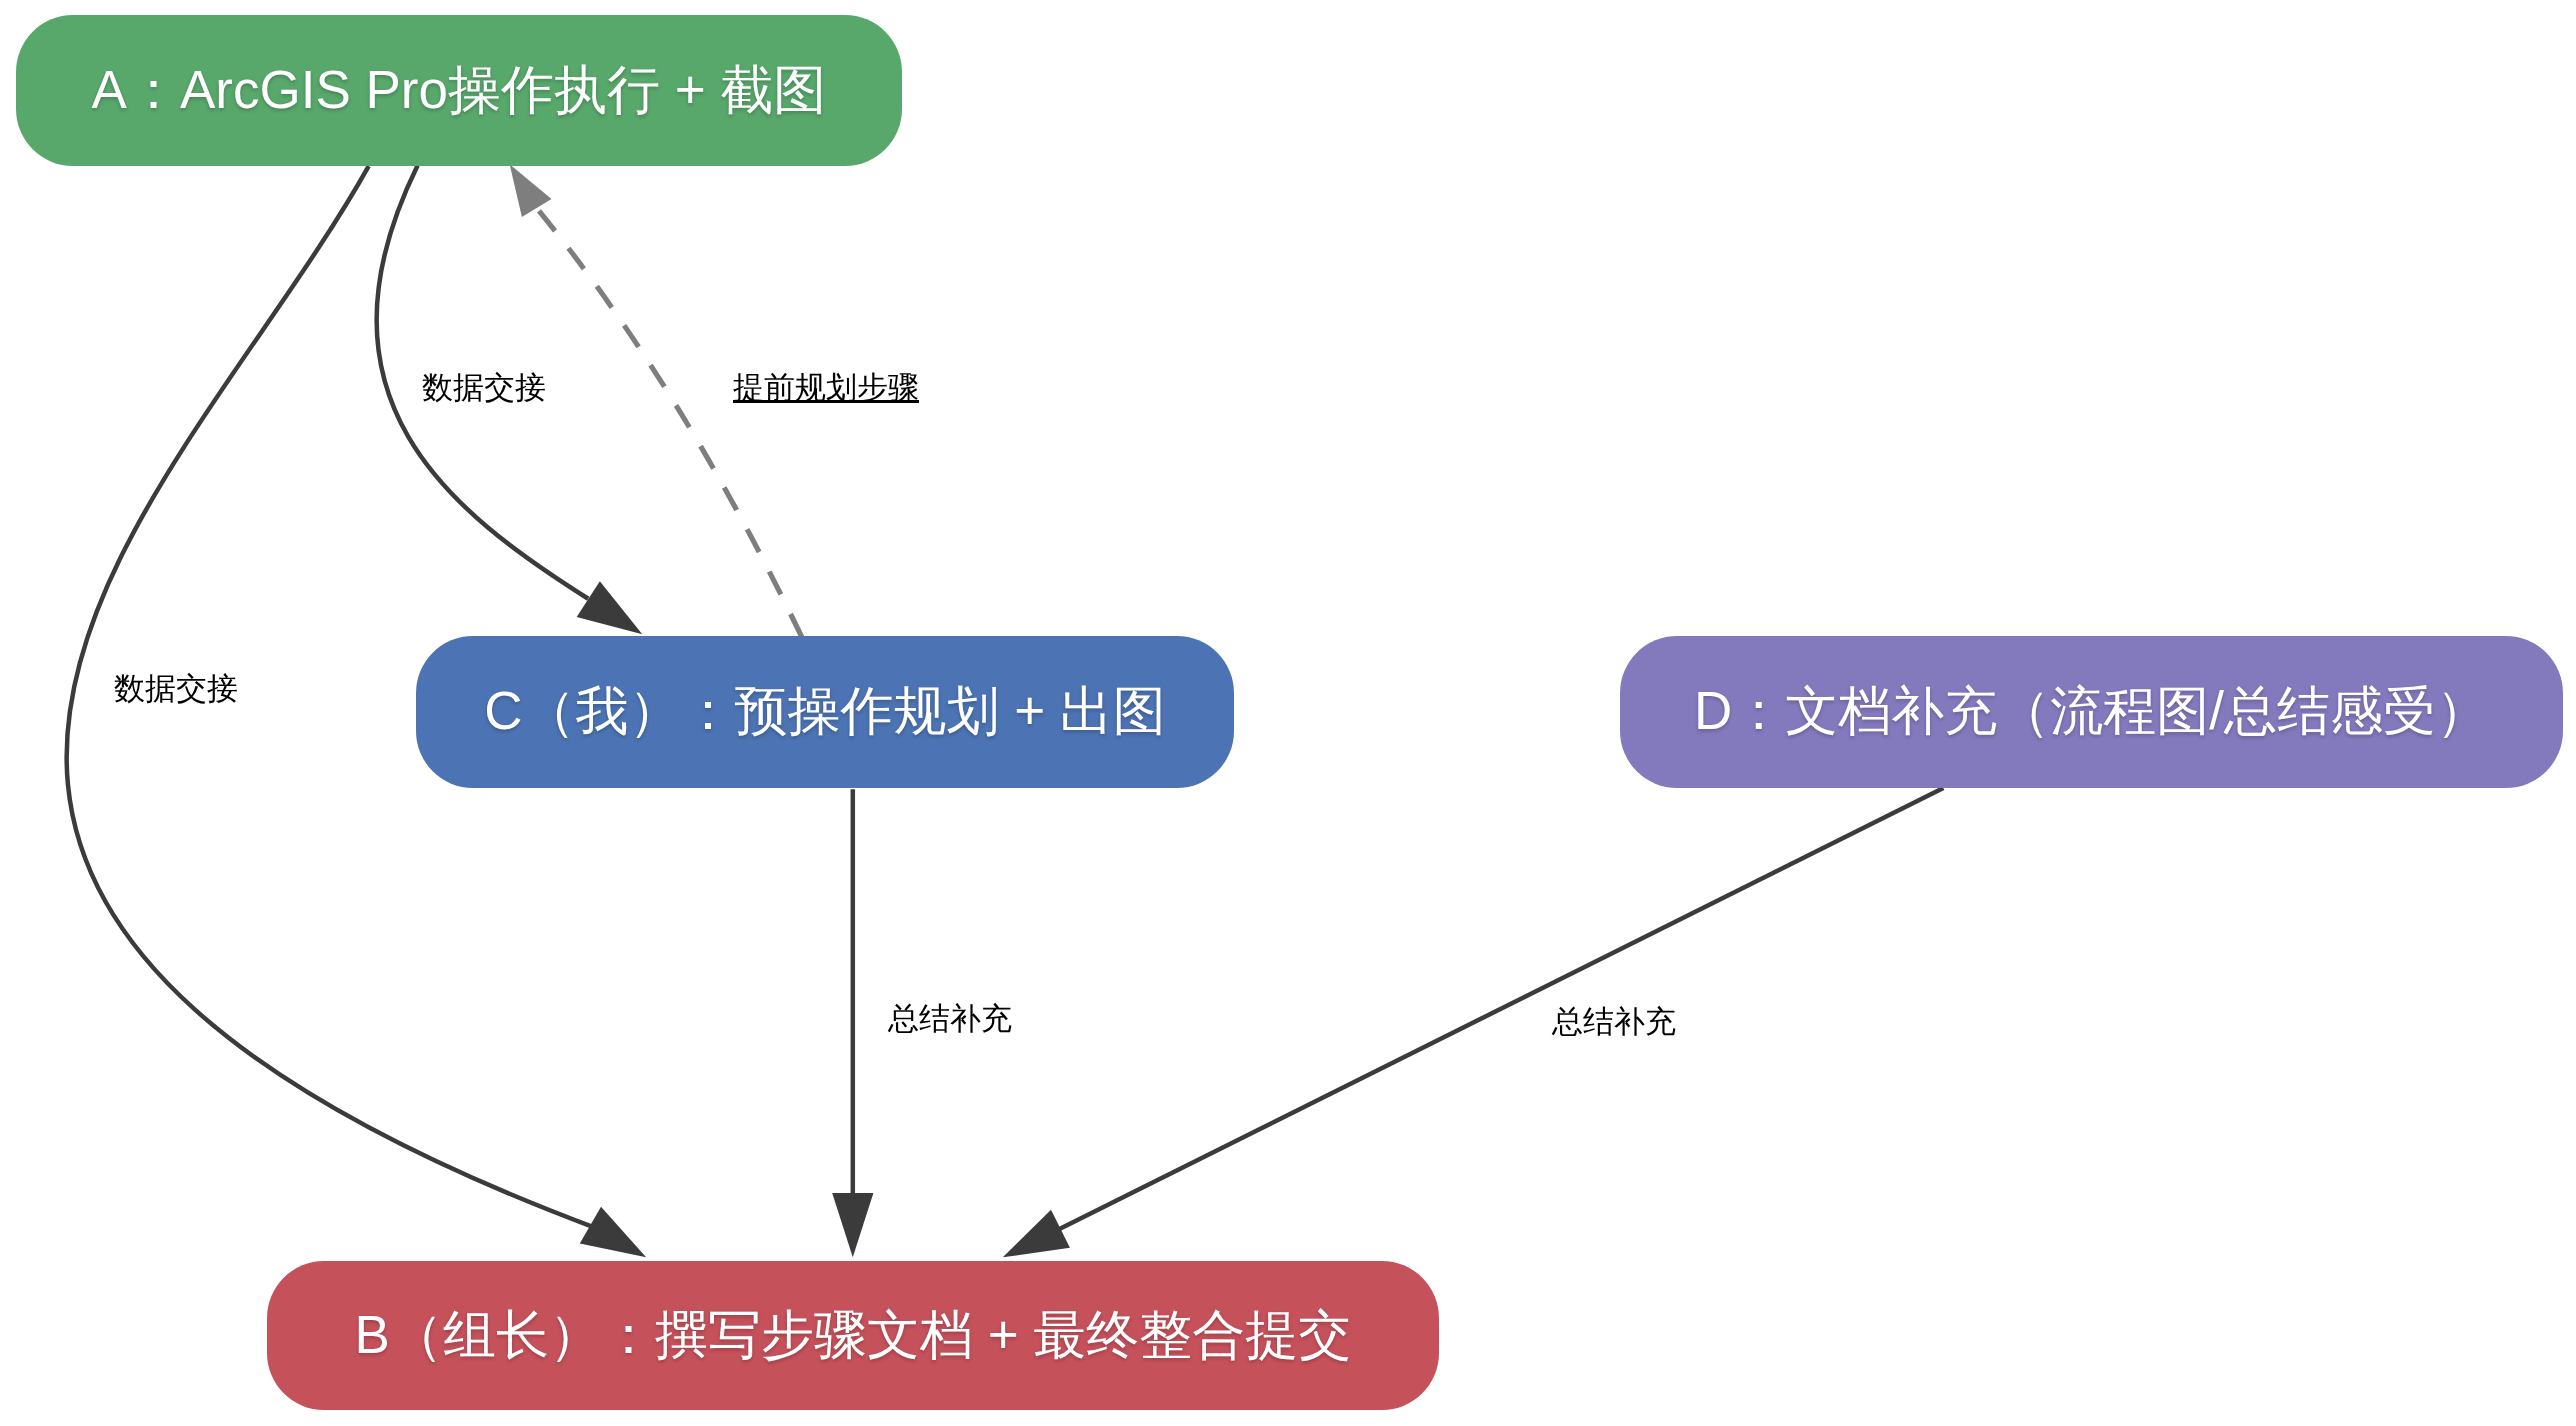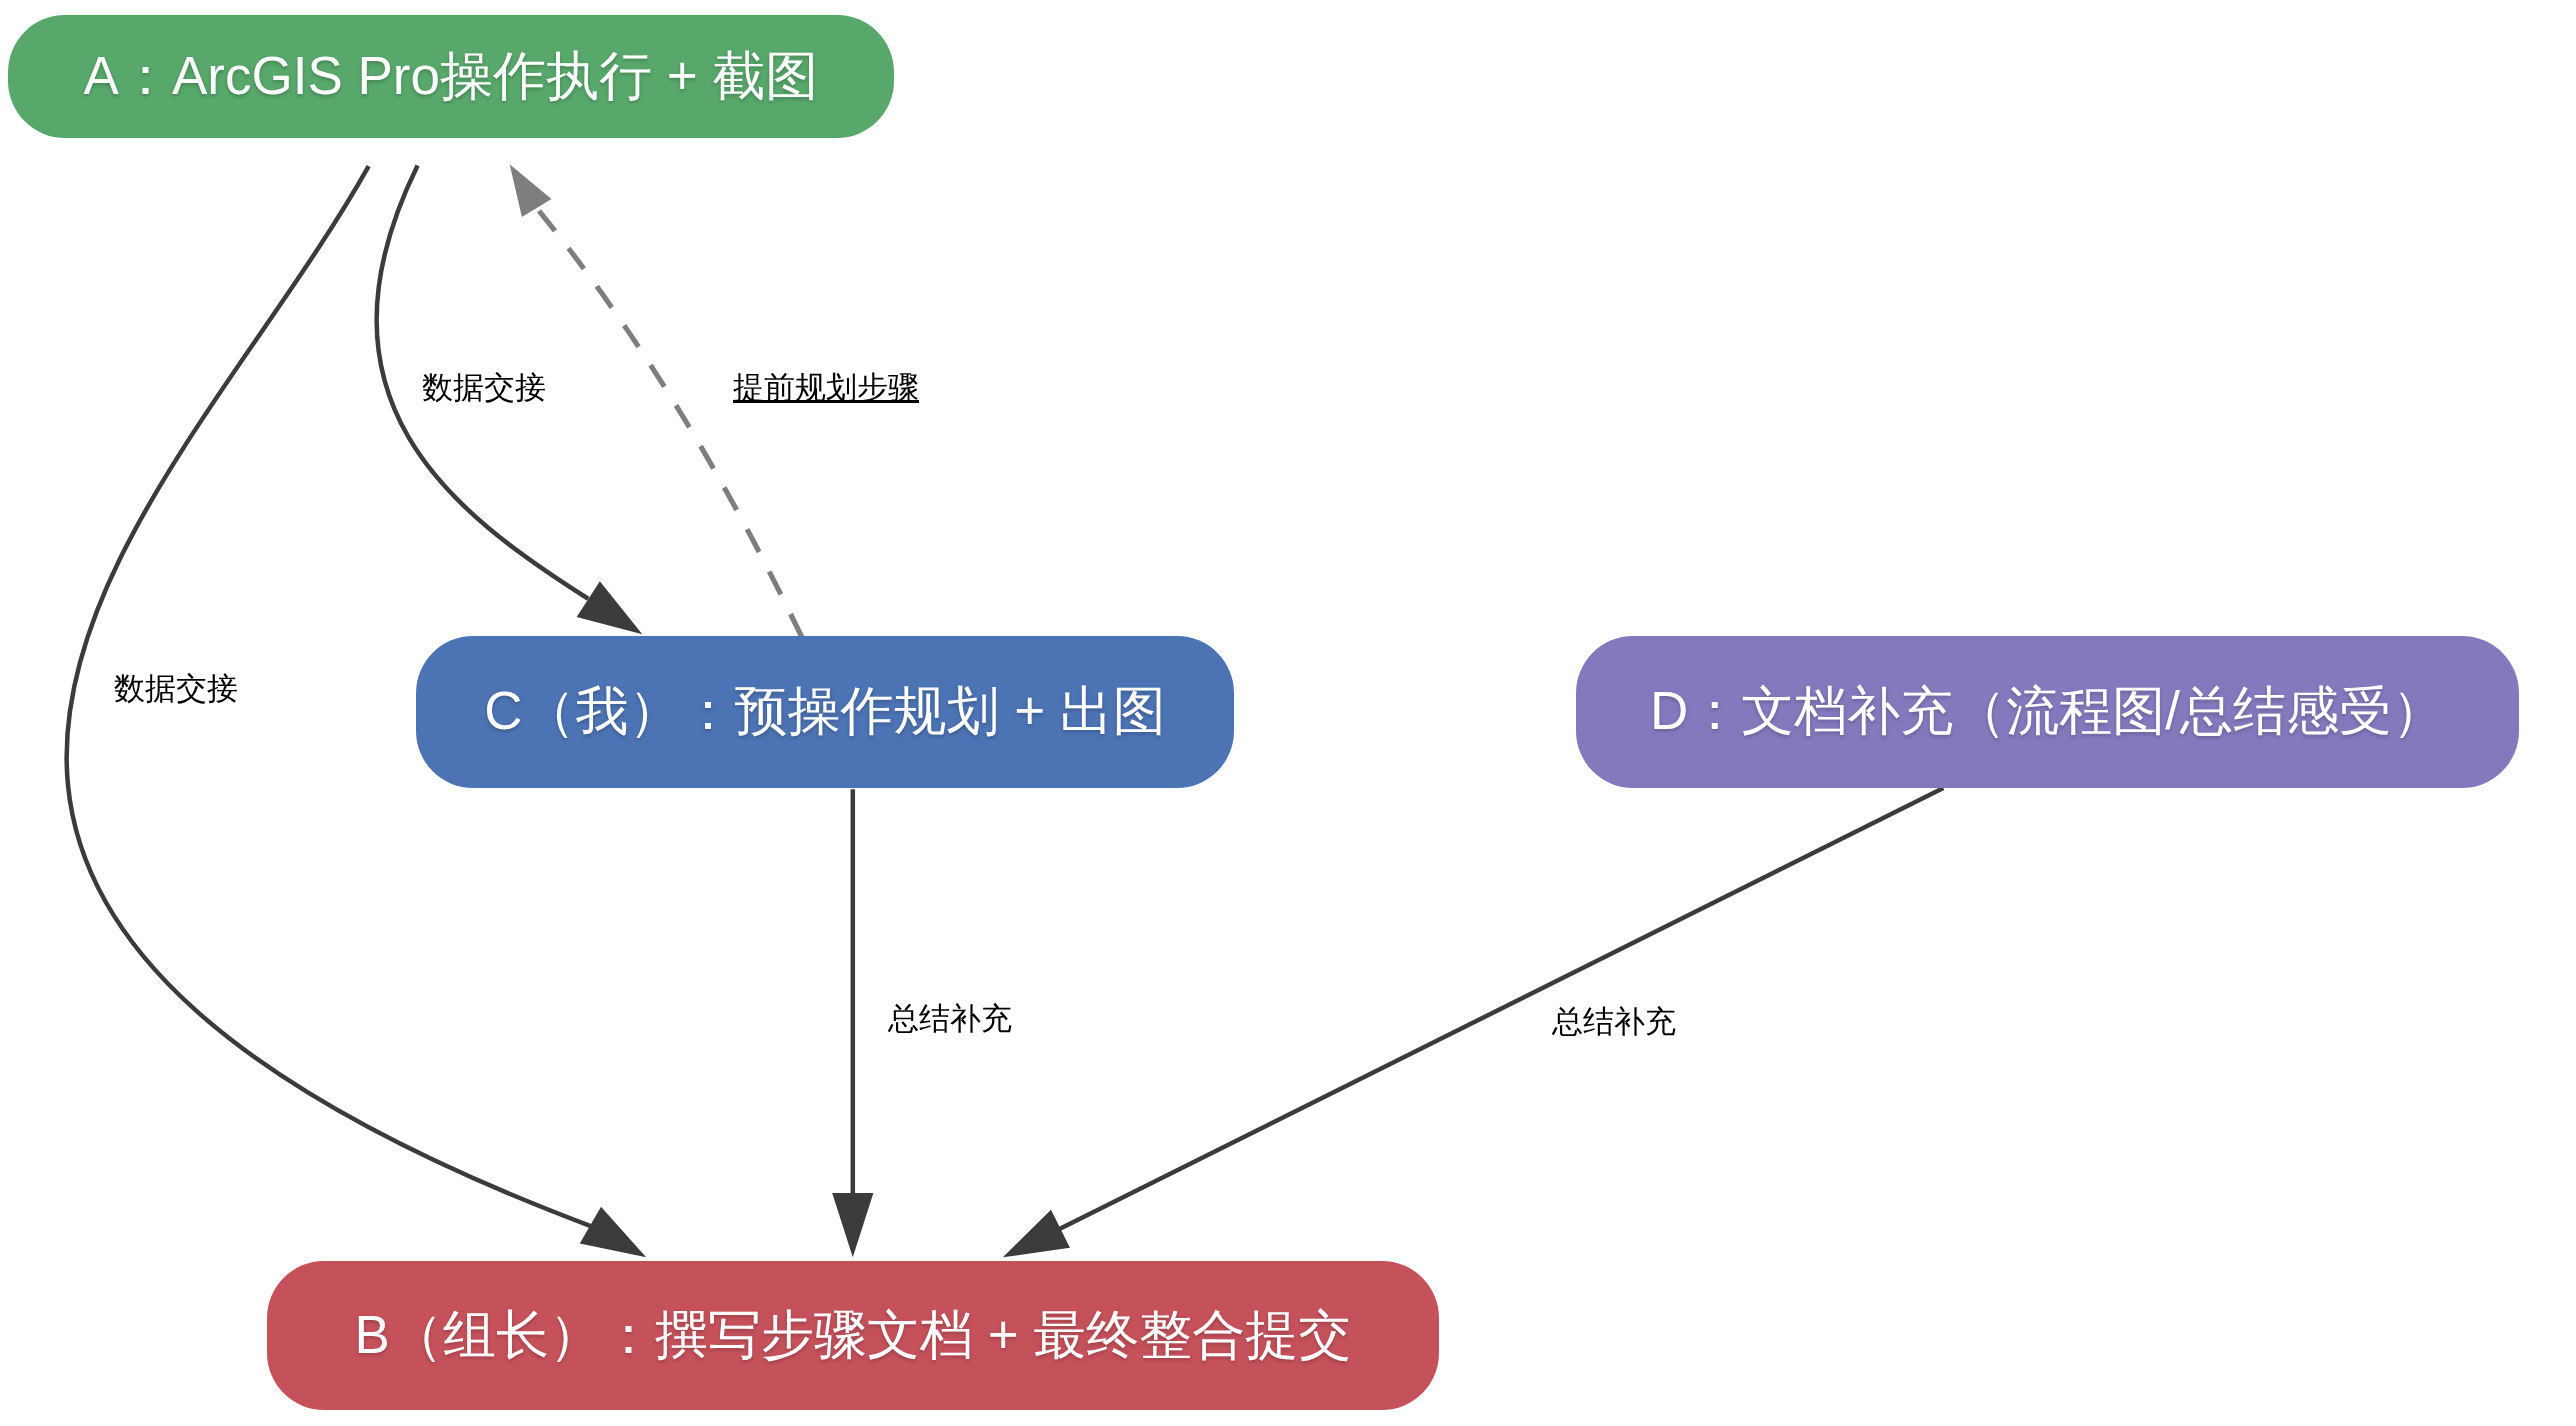--- a/index.html
+++ b/index.html
@@ -27,23 +27,23 @@
   .head-dashed{fill:var(--edge-dashed);stroke:none;}
   .node{
     position:absolute;
     display:flex;align-items:center;justify-content:center;
     border-radius:57px;
     color:var(--node-text);
     font-size:53px;
     white-space:nowrap;
     text-shadow:0 1.9px 3.9px rgba(0,0,0,0.22);
   }
-  .node-a{left:8px;top:15px;width:886px;height:123px;background:var(--node-a);}
+  .node-a{left:16px;top:15px;width:886px;height:151px;background:var(--node-a);}
   .node-c{left:416px;top:636px;width:818px;height:152px;background:var(--node-c);}
-  .node-d{left:1576px;top:636px;width:943px;height:152px;background:var(--node-d);}
+  .node-d{left:1620px;top:636px;width:943px;height:152px;background:var(--node-d);}
   .node-b{left:267px;top:1261px;width:1172px;height:149px;background:var(--node-b);}
   .edge-label{
     position:absolute;
     transform:translate(-50%,-50%);
     color:var(--edge-label-text);
     font-size:31px;
     white-space:nowrap;
   }
   .lbl-data-handoff{left:484px;top:388px;}
   .lbl-plan-ahead{left:826px;top:388px;text-decoration:underline;}

